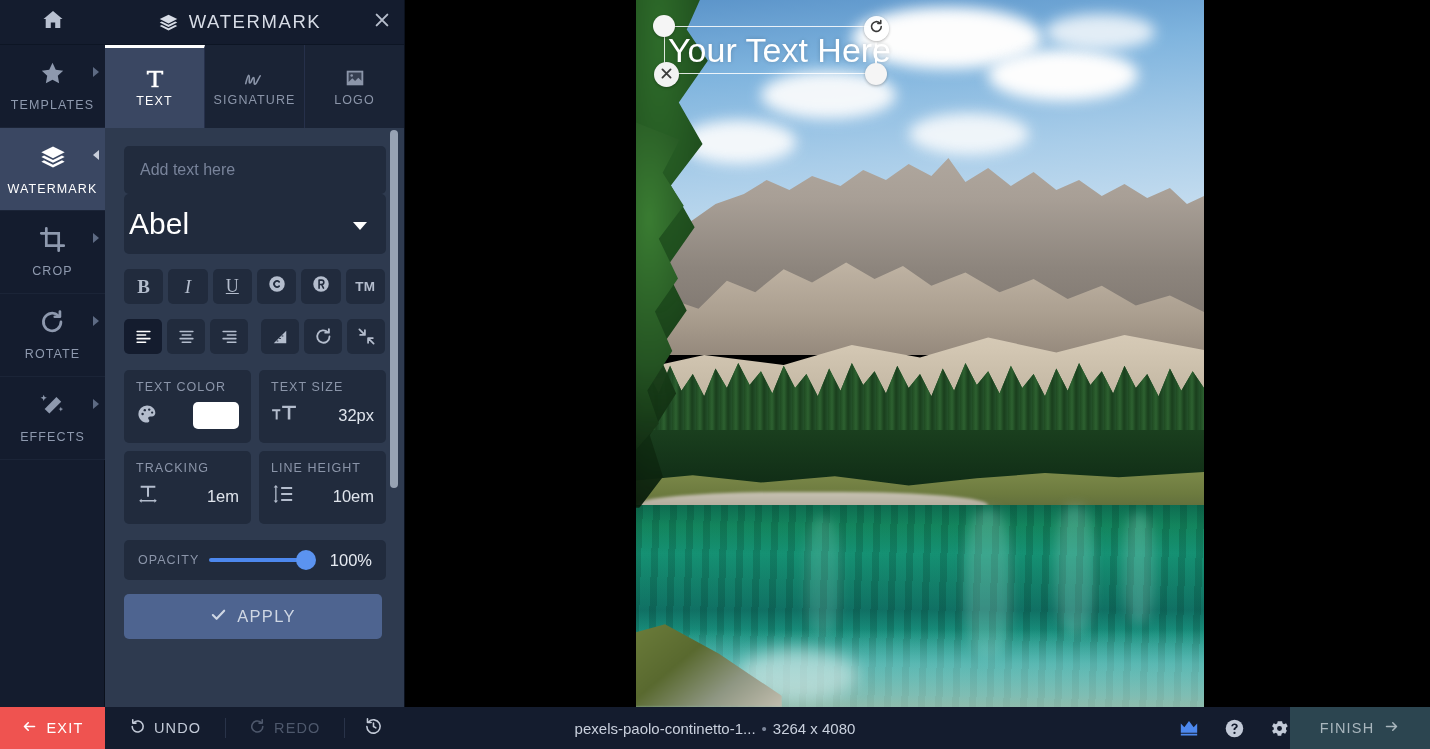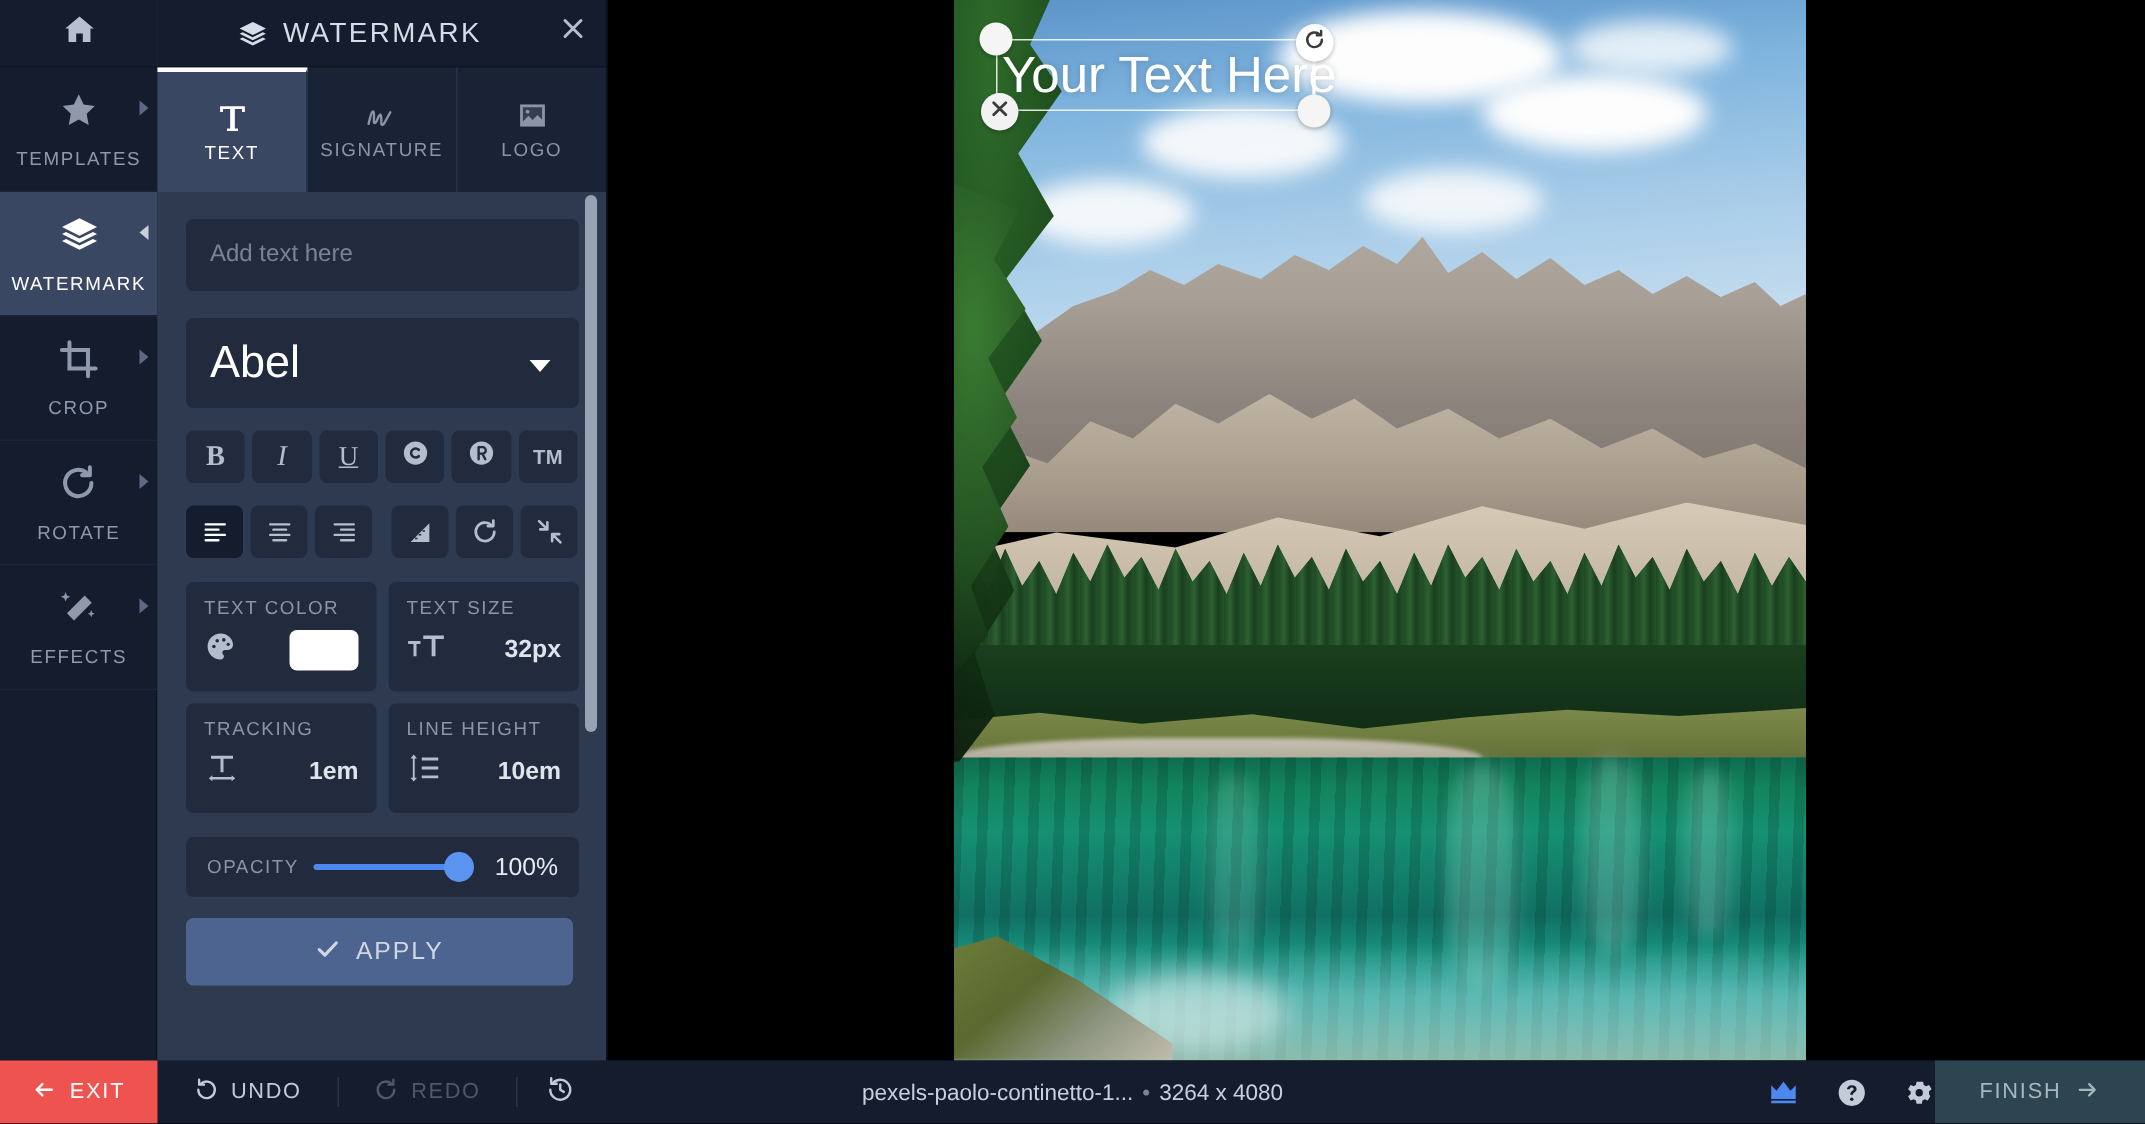--- a/index.html
+++ b/index.html
@@ -139,26 +139,25 @@
     color: #dfe4ec;
     font-family: "Liberation Sans", sans-serif;
     font-size: 16px;
     padding: 0 16px;
     outline: none;
     display: block;
   }
   .text-input::placeholder { color: #78839a; }
 
   .font-select {
-    margin-top: 18px;
     width: 262px; height: 60px;
     background: #212b3d;
     border-radius: 5px;
     display: flex; align-items: center;
-    padding: 0 16px;
+    padding: 0 5px;
     cursor: pointer;
     position: relative;
   }
   .font-name { color: #ffffff; font-size: 30px; }
   .caret {
     position: absolute; right: 19px; top: 28px;
     width: 0; height: 0;
     border-left: 7px solid transparent;
     border-right: 7px solid transparent;
     border-top: 8px solid #ffffff;
@@ -191,21 +190,21 @@
     border-radius: 5px;
     height: 73px;
     padding: 10px 12px 0 12px;
     cursor: pointer;
   }
   .card-label {
     color: #8b95a9; font-size: 12.5px; letter-spacing: 1.05px;
   }
   .card-body {
     margin-top: 8px;
-    display: flex; align-items: center; justify-content: space-between; font-weight: bold;
+    display: flex; align-items: center; justify-content: space-between;
   }
   .card-val { color: #dfe4ec; font-size: 16.5px; }
   .swatch {
     width: 46px; height: 27px;
     background: #ffffff;
     border-radius: 5px;
   }
   .ico-dim { color: #b4bdcd; display: block; }
 
   .opacity-row {

